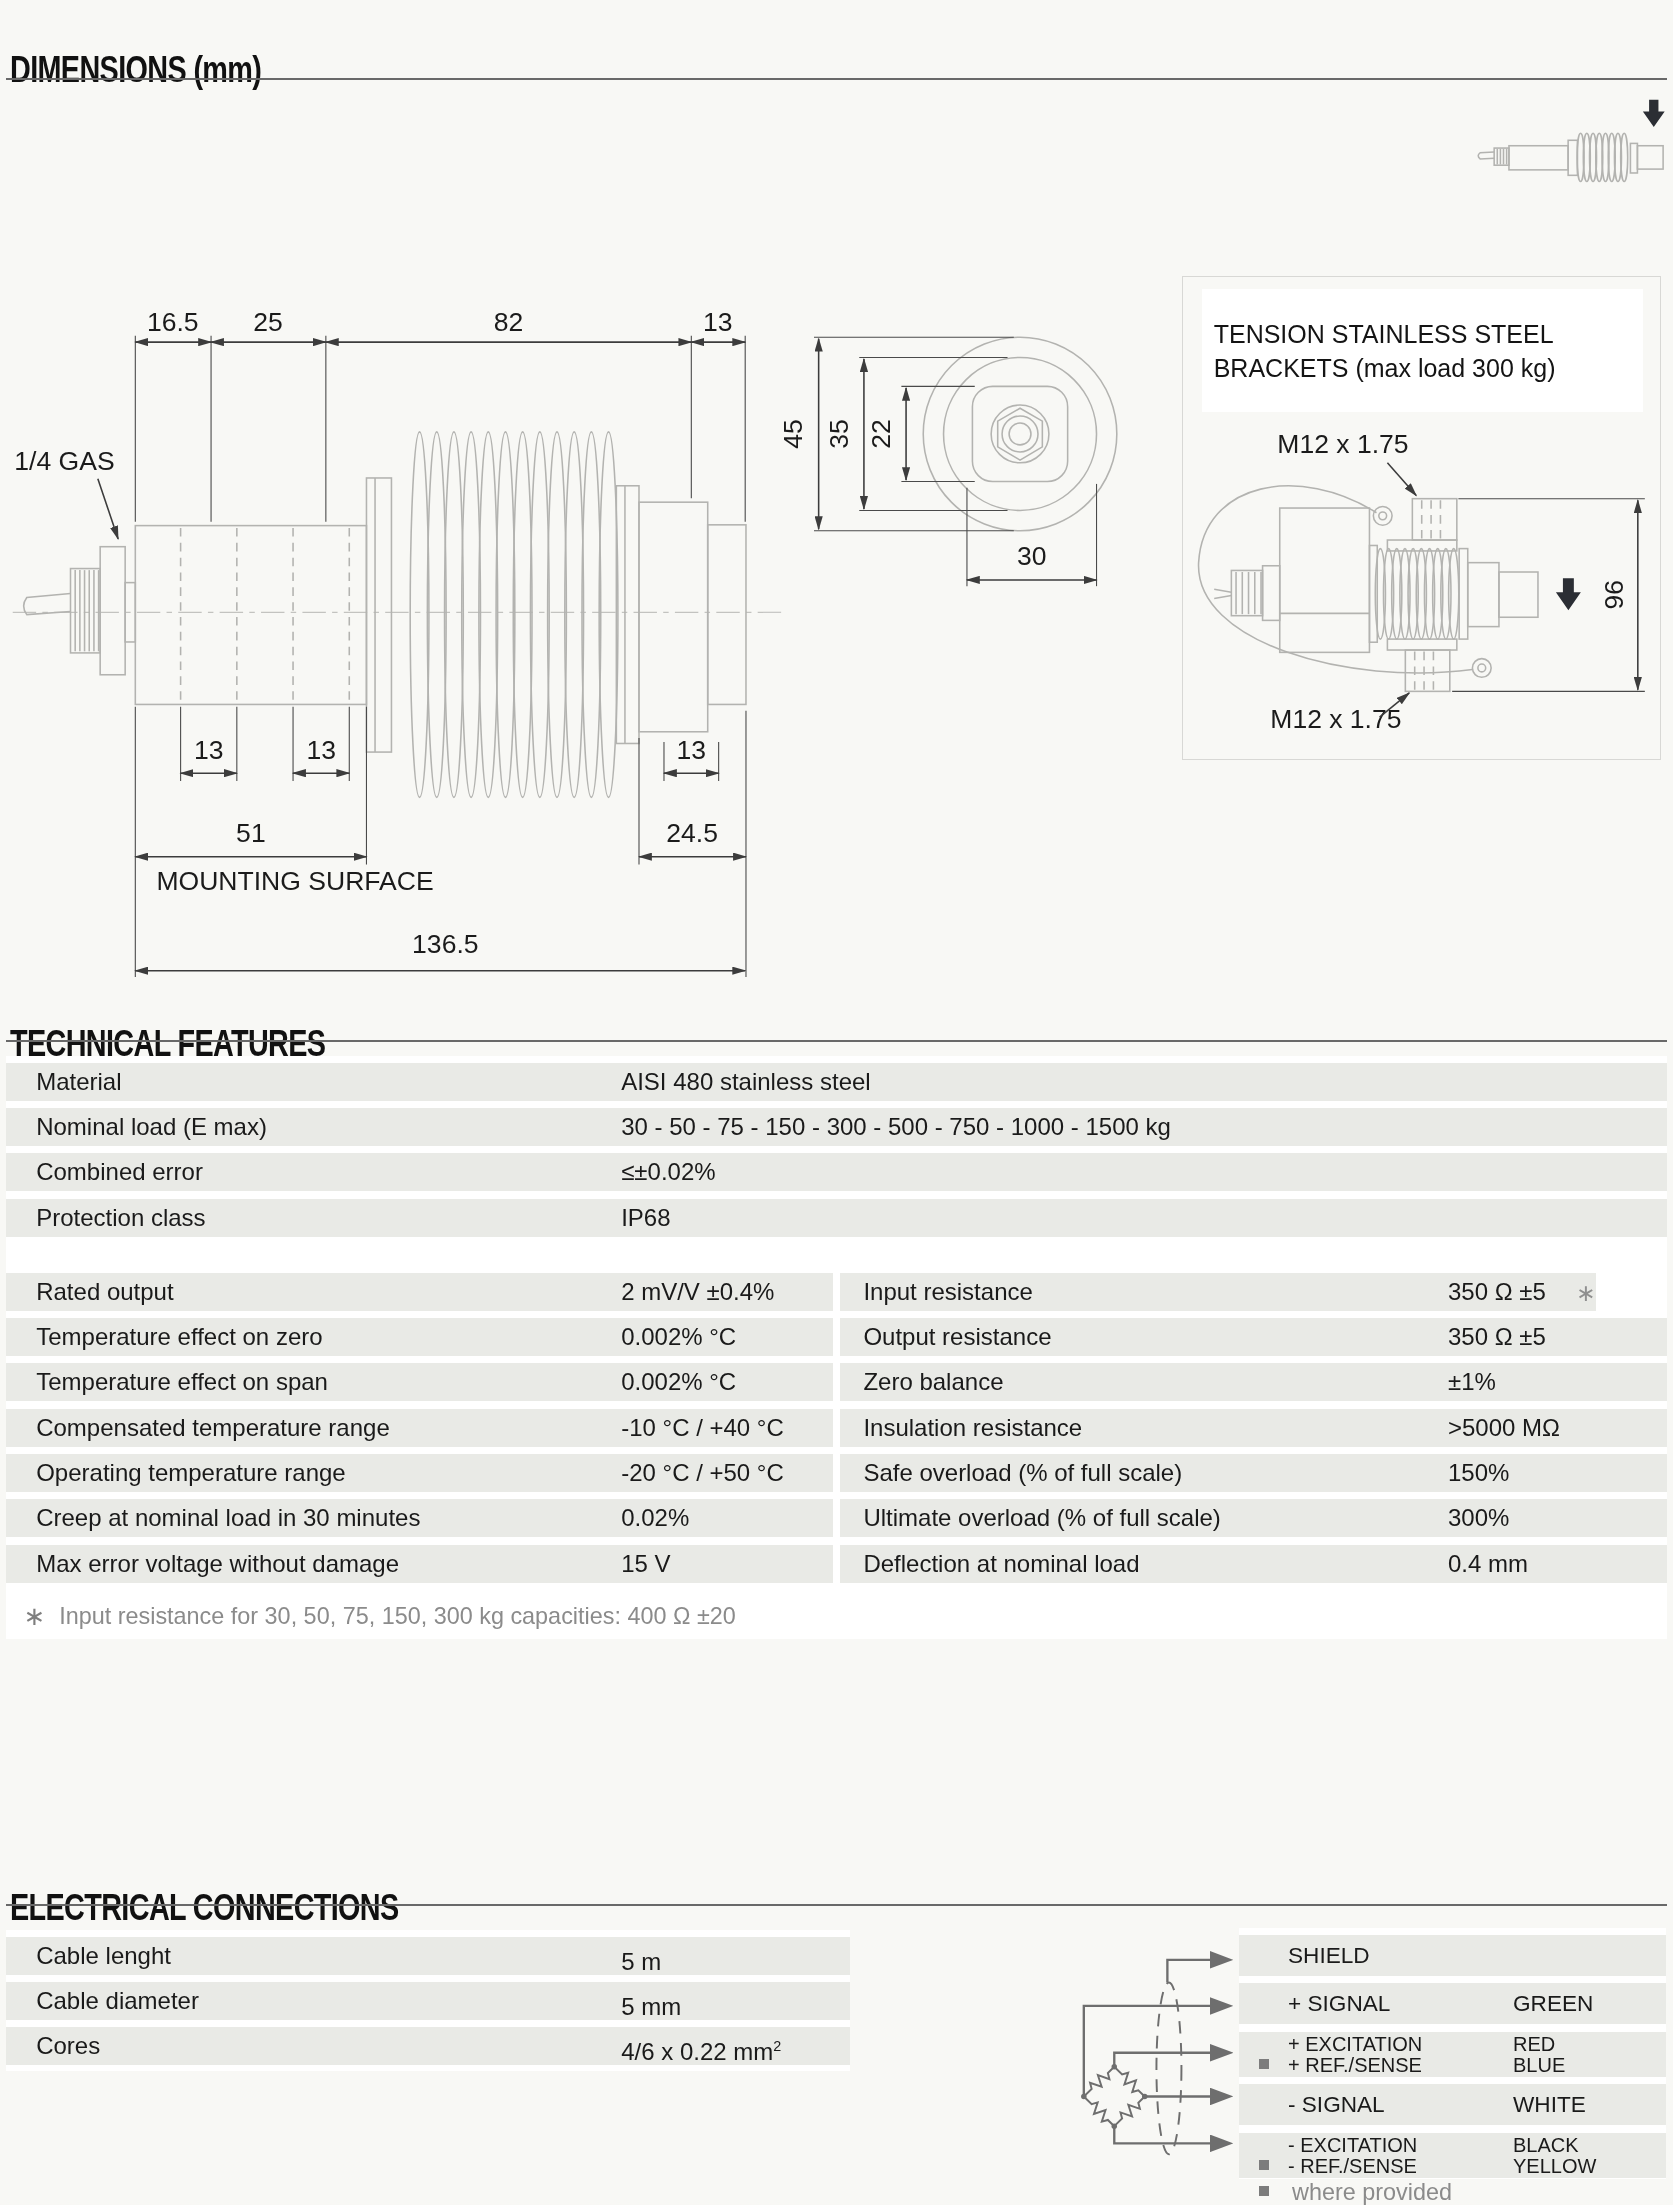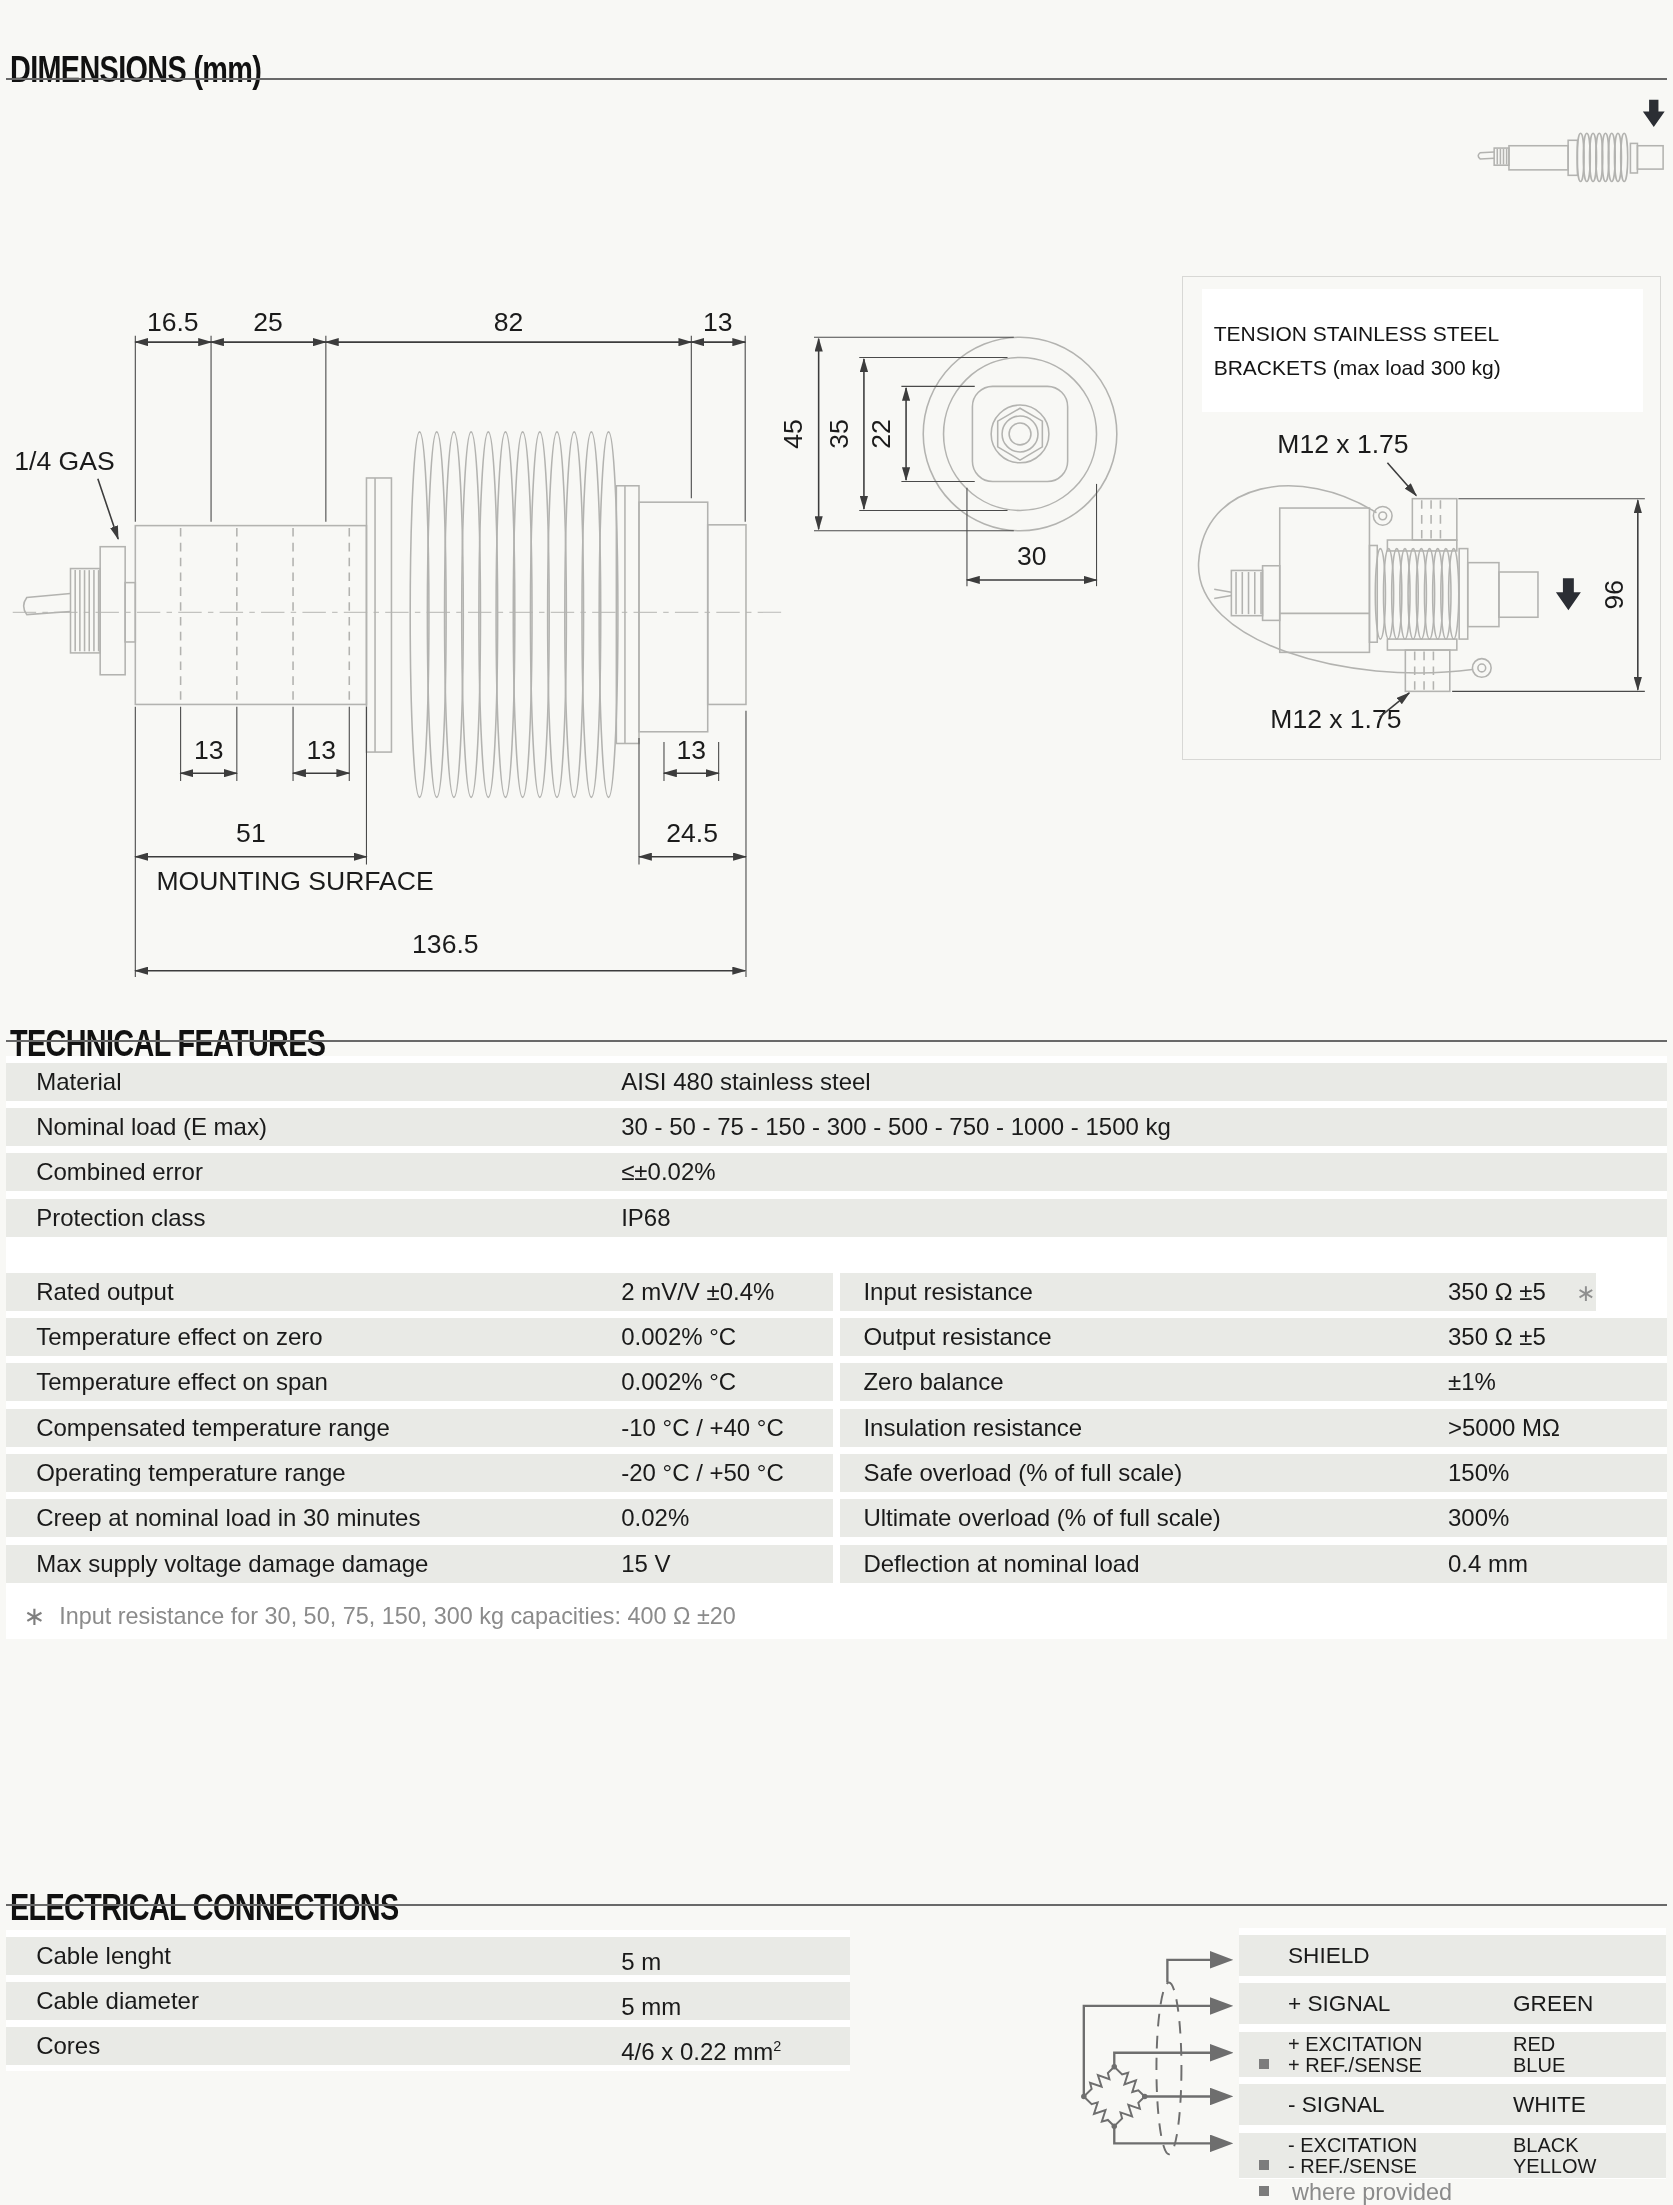--- a/index.html
+++ b/index.html
@@ -21,21 +21,21 @@
   .wrow span{position:absolute;white-space:nowrap;}
   .wrow .wl{left:49px;}
   .wrow .wc{left:274px;}
   .wrow.single .wl,.wrow.single .wc{top:0;line-height:41px;}
   .wrow.double span{font-size:20px;line-height:21px;}
   .wrow.double .r1{top:2.3px;}
   .wrow.double .r2{top:23.4px;}
   .sqbullet{position:absolute;width:10px;height:10px;background:#7c7c7c;}
   .panel{position:absolute;left:1182px;top:276px;width:479px;height:484px;border:1.6px solid #d8d8d5;box-sizing:border-box;}
   .panel .band{position:absolute;left:19px;top:11.7px;width:441px;height:123px;background:#fff;}
-  .panel .band .t{padding:28px 0 0 11.7px;font-size:21px;line-height:34px;color:#141414;}
+  .panel .band .t{padding:28px 0 0 11.7px;font-size:25px;line-height:34px;color:#141414;}
   svg{position:absolute;overflow:visible;}
   svg text{font-family:"Liberation Sans","DejaVu Sans",sans-serif;font-size:34px;fill:#1b1b1b;}
   .p{stroke:#b3b3b0;stroke-width:2;fill:none;}
   .pd{stroke:#b3b3b0;stroke-width:2;fill:none;stroke-dasharray:11 8;}
   .cl{stroke:#c3c3c0;stroke-width:1.5;fill:none;stroke-dasharray:30 8 7 8;}
   .d{stroke:#3c3c3c;stroke-width:2;fill:none;}
   .e{stroke:#4a4a4a;stroke-width:1.4;fill:none;}
   .g{stroke:#6e6e6e;stroke-width:3;fill:none;}
   .gd{stroke:#6e6e6e;stroke-width:2.5;fill:none;stroke-dasharray:16 12;}
   .darkfill{fill:#2b2e34;stroke:none;}
@@ -301,21 +301,21 @@
   </div>
   <div class="trow" style="left:6.2px;top:1454px;width:827px">
     <span class="lb">Operating temperature range</span>
     <span class="vl">-20 °C / +50 °C</span>
   </div>
   <div class="trow" style="left:6.2px;top:1499px;width:827px">
     <span class="lb">Creep at nominal load in 30 minutes</span>
     <span class="vl">0.02%</span>
   </div>
   <div class="trow" style="left:6.2px;top:1545px;width:827px">
-    <span class="lb">Max supply voltage damage damage</span>
+    <span class="lb">Max error voltage without damage</span>
     <span class="vl">15 V</span>
   </div>
 
   <div class="trow rc" style="left:840px;top:1273px;width:756px">
     <span class="lb">Input resistance</span>
     <span class="vl">350 Ω ±5</span>
     <span class="note-star">∗</span>
   </div>
   <div class="trow rc" style="left:840px;top:1318px;width:827px">
     <span class="lb">Output resistance</span>

